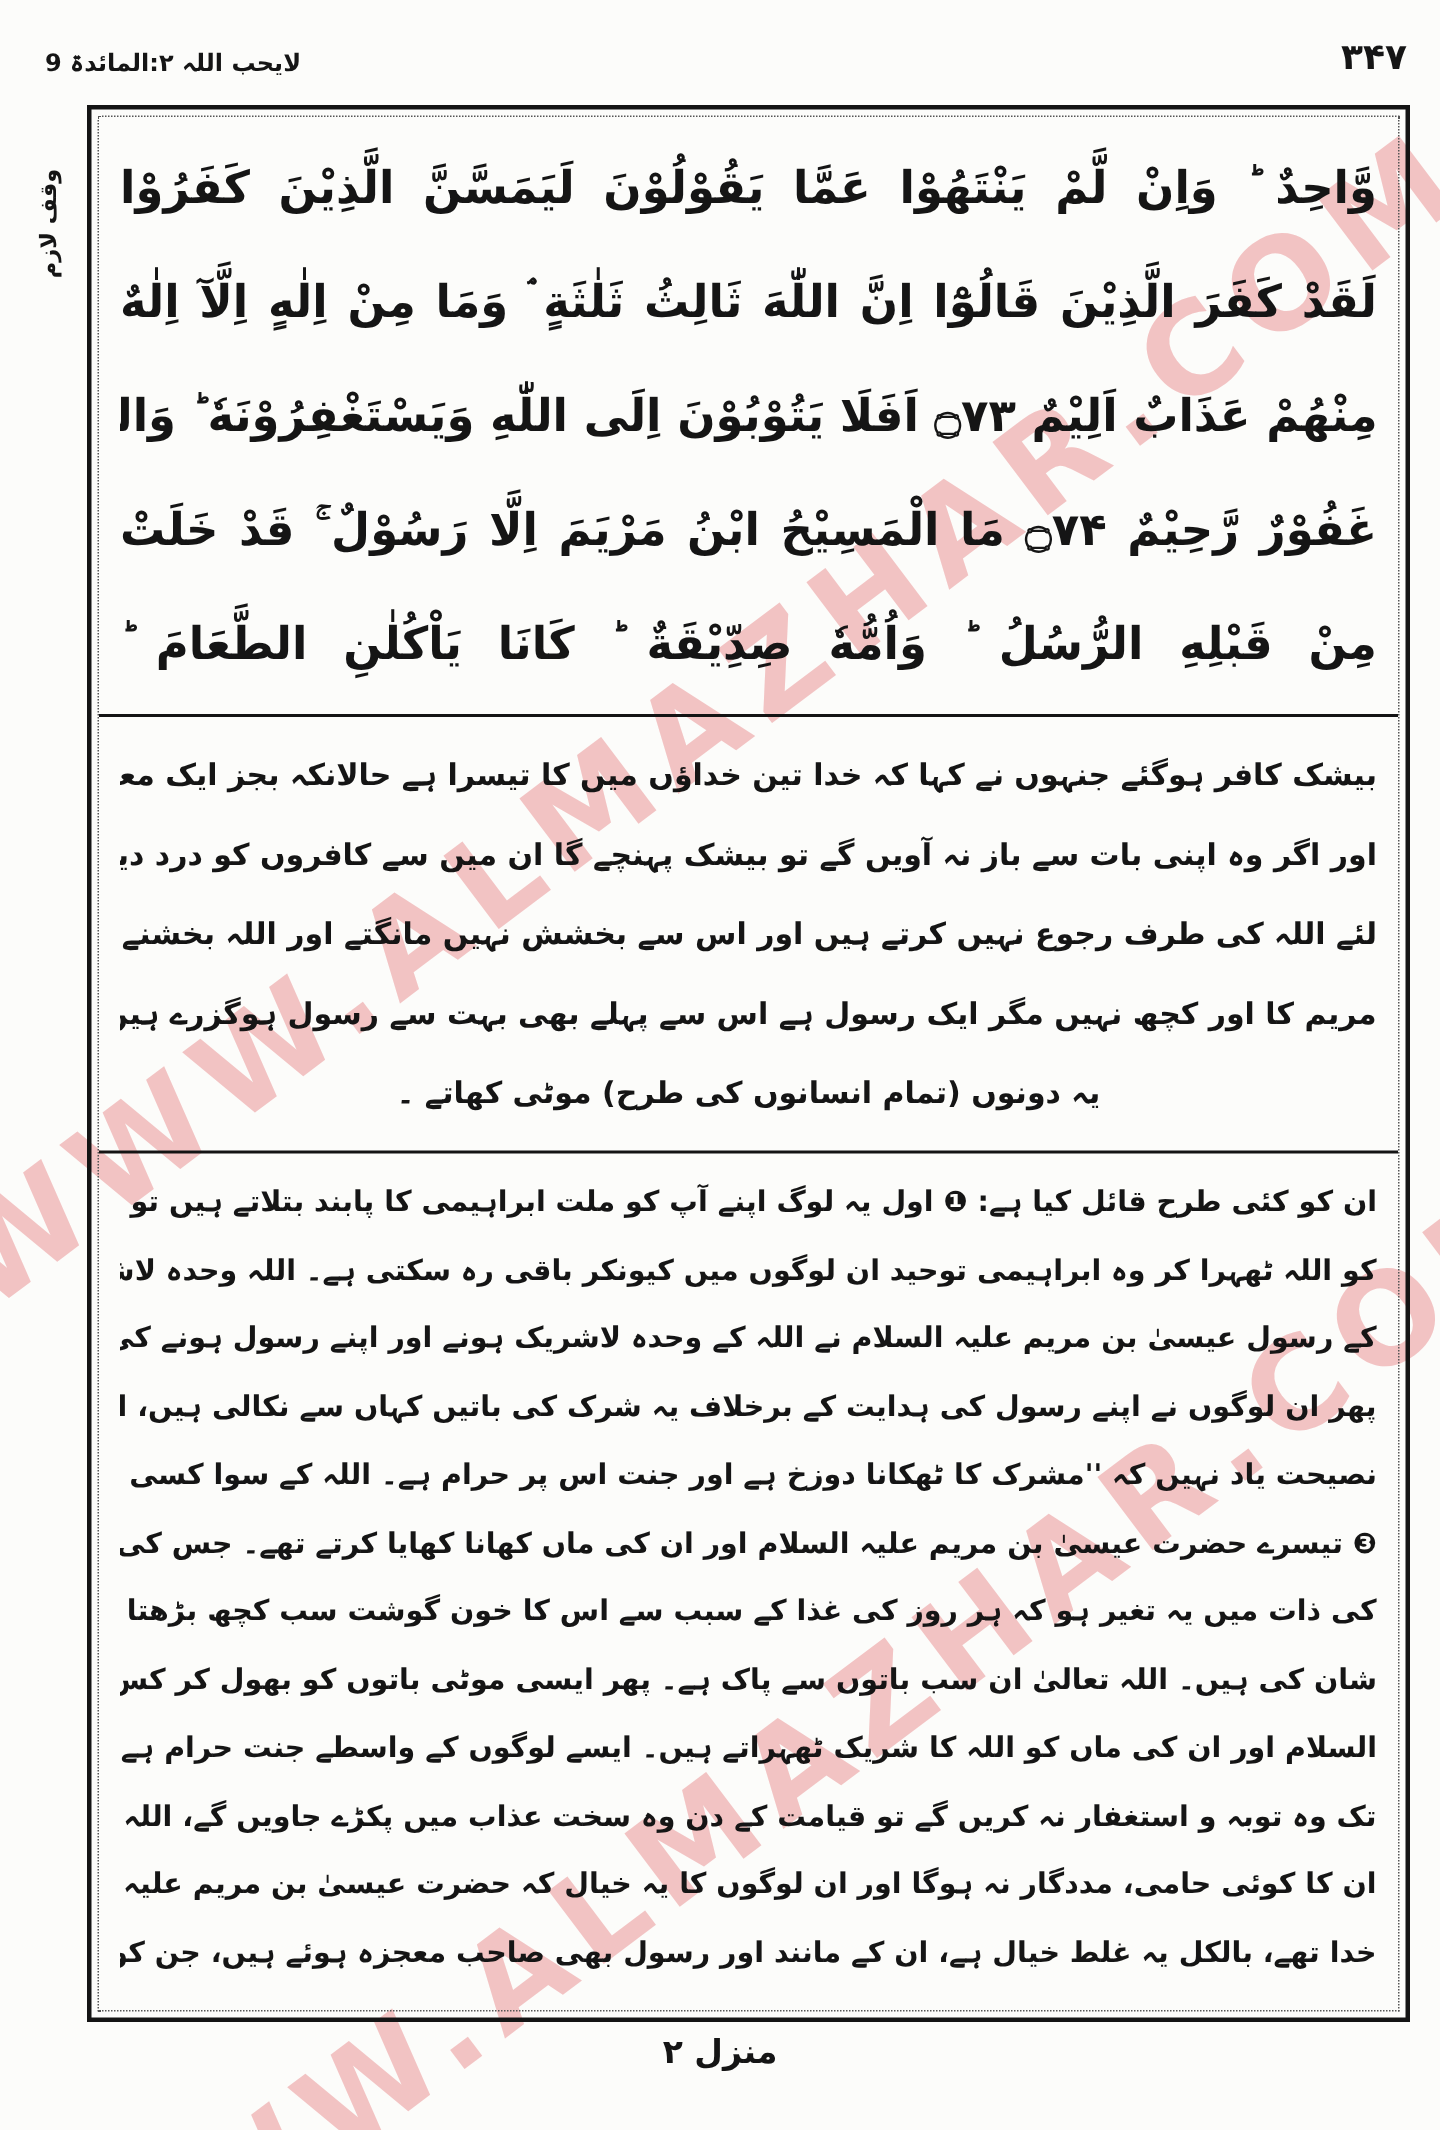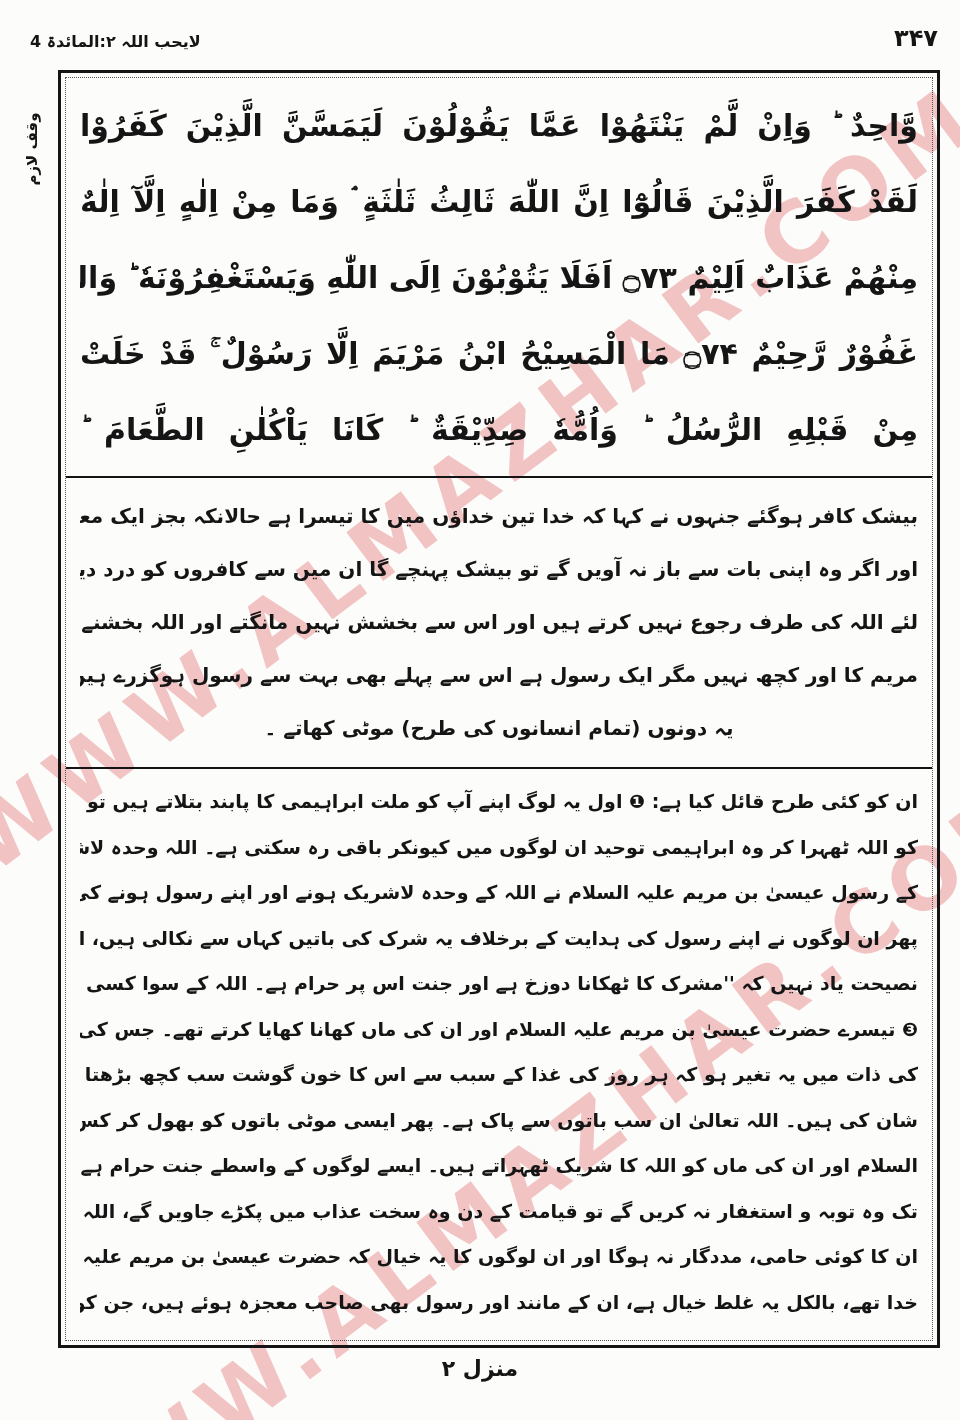--- a/index.html
+++ b/index.html
@@ -67,21 +67,21 @@
 </head>
 <body>
 
 <div class="watermark wm1">WWW.ALMAZHAR.COM</div>
 <div class="watermark wm2">WWW.ALMAZHAR.COM</div>
 
 <div class="content">
 
   <div class="header">
     <div class="header-pagenum">۳۴۷</div>
-    <div class="header-ref">لایحب اللہ ۲:المائدۃ 4</div>
+    <div class="header-ref">لایحب اللہ ۲:المائدۃ 9</div>
   </div>
 
   <div class="margin-note">وقف لازم</div>
 
   <div class="main-box">
     <div class="inner-box">
 
       <div class="quran-section">
         <div class="quran-line">وَّاحِدٌ ؕ وَاِنْ لَّمْ يَنْتَهُوْا عَمَّا يَقُوْلُوْنَ لَيَمَسَّنَّ الَّذِيْنَ كَفَرُوْا</div>
         <div class="quran-line">لَقَدْ كَفَرَ الَّذِيْنَ قَالُوْٓا اِنَّ اللّٰهَ ثَالِثُ ثَلٰثَةٍ ۘ وَمَا مِنْ اِلٰهٍ اِلَّآ اِلٰهٌ</div>

